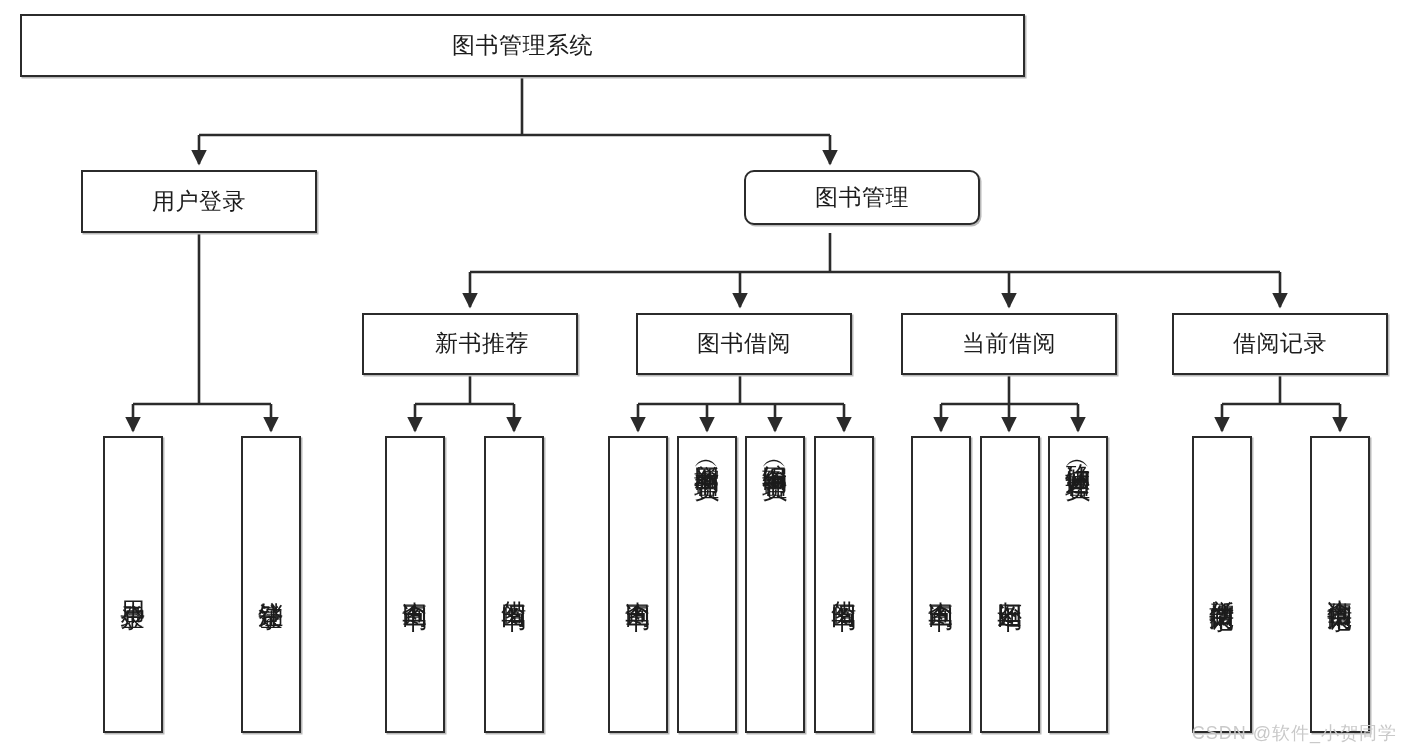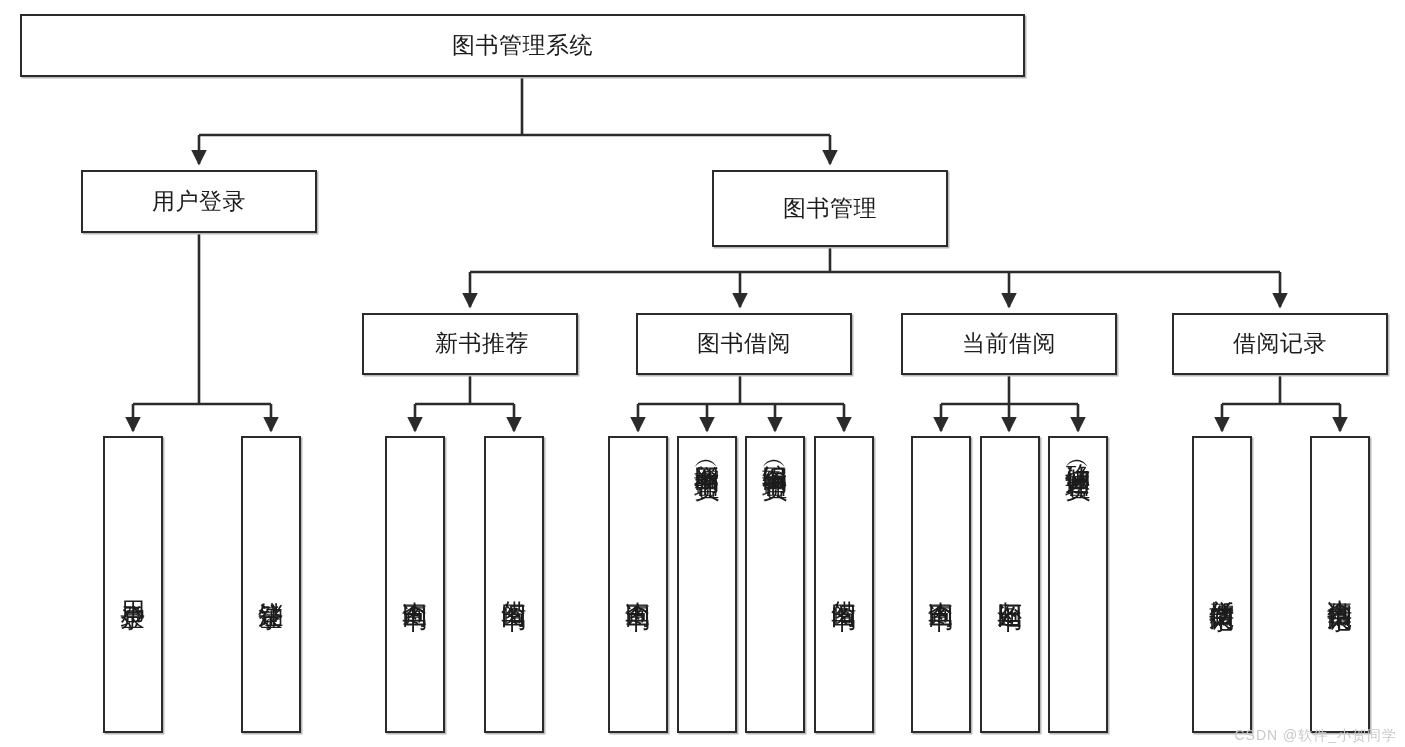--- a/index.html
+++ b/index.html
@@ -53,21 +53,21 @@
   
   .node.v.center{
     align-items:center;
     padding-top:0;
   }
 
   .watermark{
     position:absolute;
     right:8px;
     bottom:2px;
-    font-size:14px;
+    font-size:18px;
     color:#c9c9c9;
     letter-spacing:1px;
     white-space:nowrap;
     pointer-events:none;
     font-family:"Liberation Sans","DejaVu Sans",sans-serif;
   }
 </style>
 </head>
 <body>
 
@@ -124,21 +124,21 @@
     </g>
   </svg>
 
   <div class="node root h" style="left:20px;top:14px;width:1005px;height:63px;">
     <span class="label">图书管理系统</span>
   </div>
 
   <div class="node h" style="left:81px;top:170px;width:236px;height:63px;">
     <span class="label">用户登录</span>
   </div>
-  <div class="node h" style="left:712px;top:170px;width:236px;height:77px;">
+  <div class="node h" style="left:744px;top:170px;width:236px;height:55px;border-radius:10px;">
     <span class="label">图书管理</span>
   </div>
 
   <div class="node h" style="left:362px;top:313px;width:216px;height:62px;padding-left:24px;">
     <span class="label">新书推荐</span>
   </div>
   <div class="node h" style="left:636px;top:313px;width:216px;height:62px;">
     <span class="label">图书借阅</span>
   </div>
   <div class="node h" style="left:901px;top:313px;width:216px;height:62px;">

